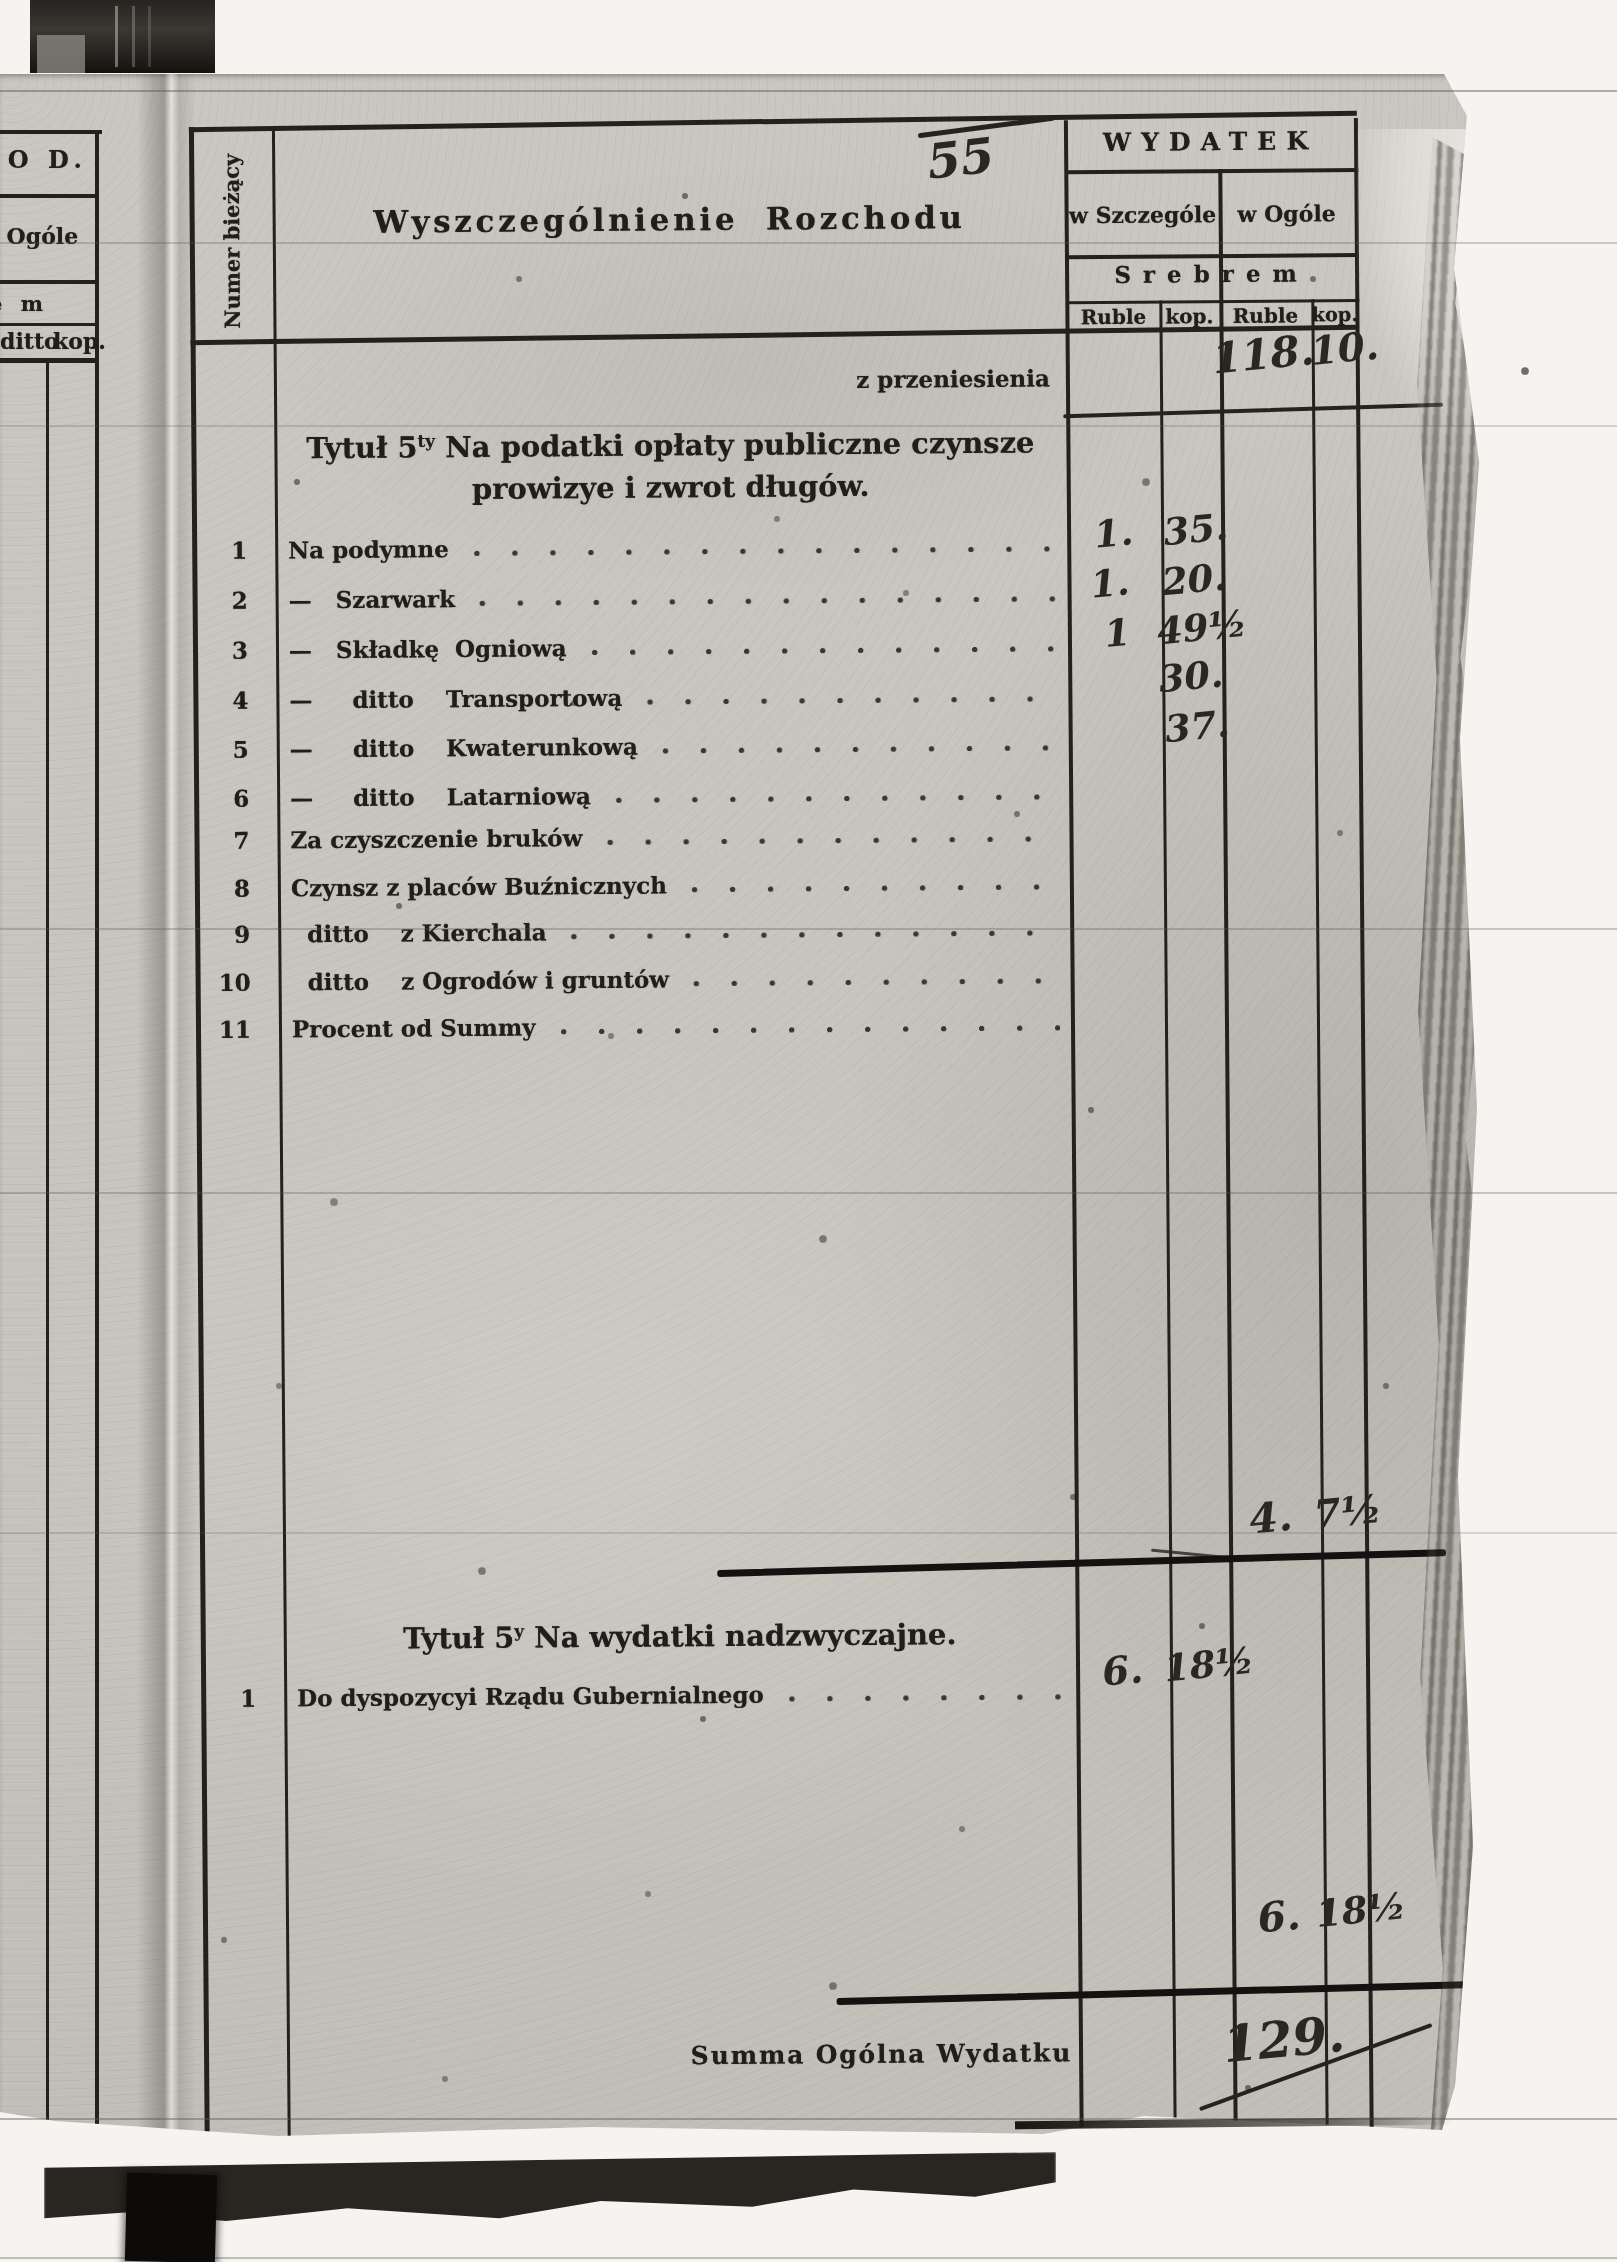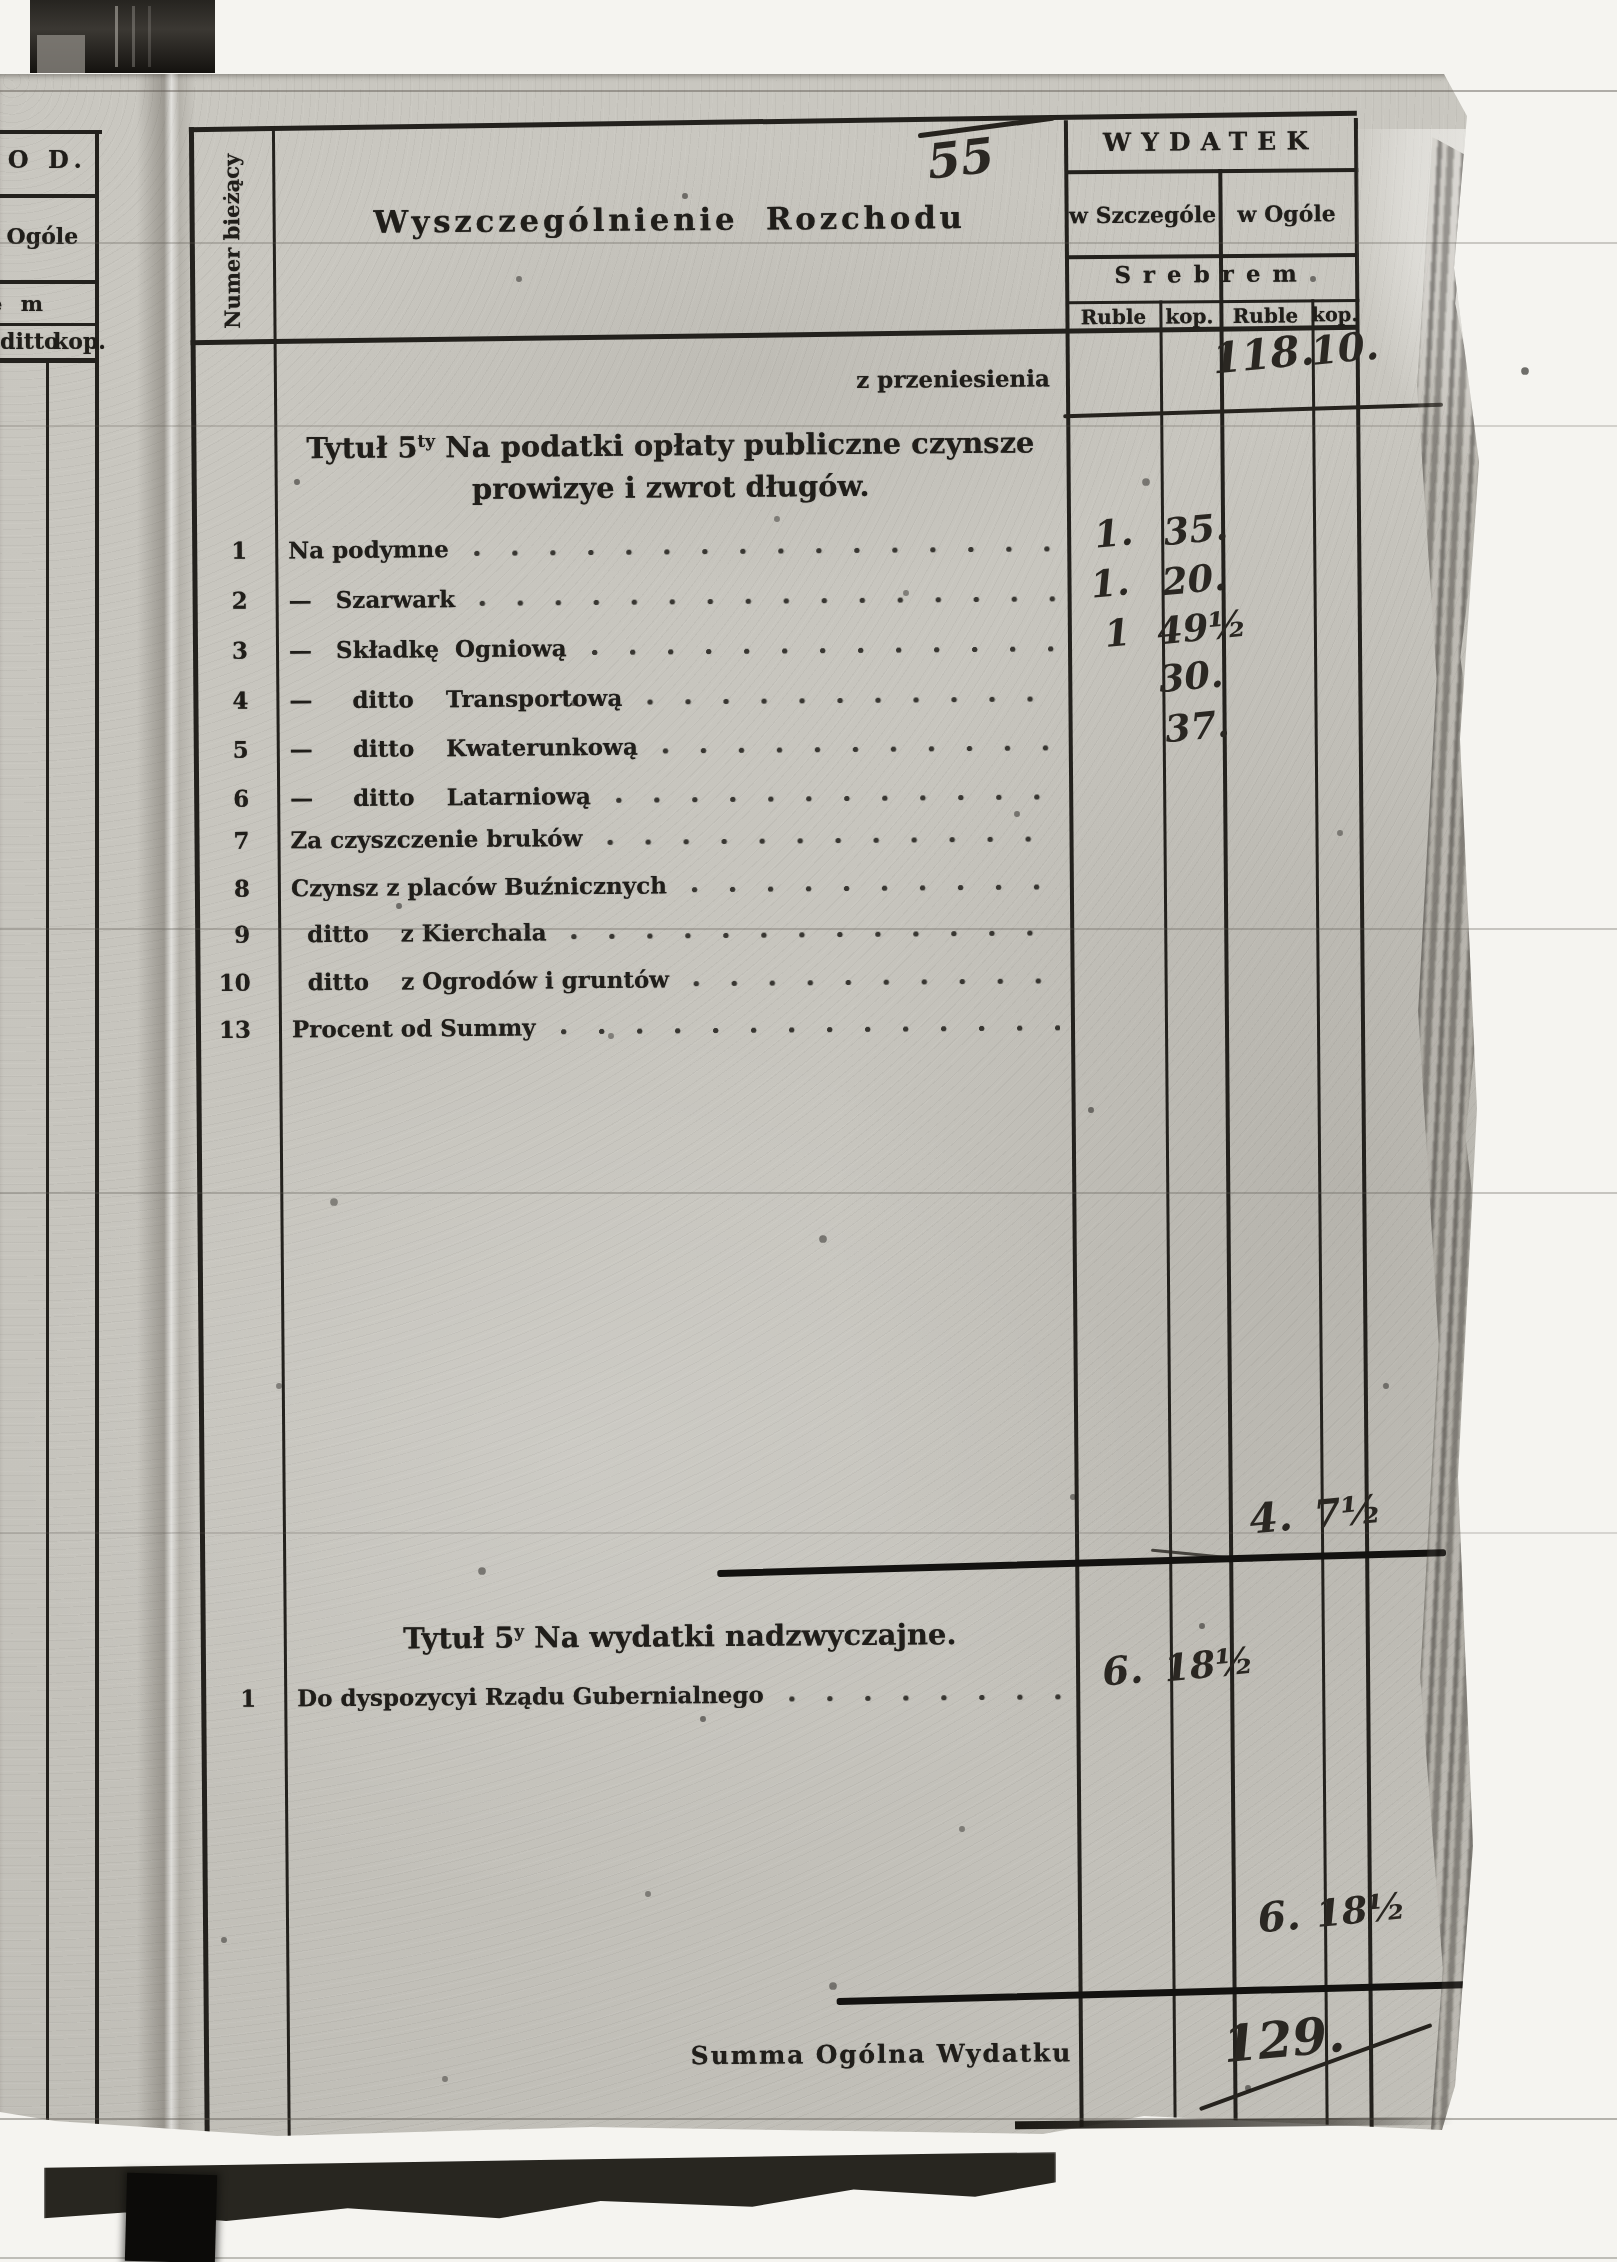--- a/index.html
+++ b/index.html
@@ -141,21 +141,21 @@
       <div class="item-row printed" style="top:417px;"><span class="num">1</span><span class="label">Na podymne</span><span class="dots"></span></div>
       <div class="item-row printed" style="top:467px;"><span class="num">2</span><span class="label">—   Szarwark</span><span class="dots"></span></div>
       <div class="item-row printed" style="top:517px;"><span class="num">3</span><span class="label">—   Składkę  Ogniową</span><span class="dots"></span></div>
       <div class="item-row printed" style="top:567px;"><span class="num">4</span><span class="label">—     ditto    Transportową</span><span class="dots"></span></div>
       <div class="item-row printed" style="top:616px;"><span class="num">5</span><span class="label">—     ditto    Kwaterunkową</span><span class="dots"></span></div>
       <div class="item-row printed" style="top:665px;"><span class="num">6</span><span class="label">—     ditto    Latarniową</span><span class="dots"></span></div>
       <div class="item-row printed" style="top:707px;"><span class="num">7</span><span class="label">Za czyszczenie bruków</span><span class="dots"></span></div>
       <div class="item-row printed" style="top:755px;"><span class="num">8</span><span class="label">Czynsz z placów Buźnicznych</span><span class="dots"></span></div>
       <div class="item-row printed" style="top:801px;"><span class="num">9</span><span class="label">  ditto    z Kierchala</span><span class="dots"></span></div>
       <div class="item-row printed" style="top:849px;"><span class="num">10</span><span class="label">  ditto    z Ogrodów i gruntów</span><span class="dots"></span></div>
-      <div class="item-row printed" style="top:896px;"><span class="num">13</span><span class="label">Procent od Summy</span><span class="dots"></span></div>
+      <div class="item-row printed" style="top:896px;"><span class="num">11</span><span class="label">Procent od Summy</span><span class="dots"></span></div>
 
       <div class="val" style="left:879px;top:402px;width:85px;font-size:37px;">1.</div>
       <div class="val" style="left:964px;top:399px;width:79px;font-size:37px;">35.</div>
       <div class="val" style="left:875px;top:452px;width:85px;font-size:37px;">1.</div>
       <div class="val" style="left:962px;top:449px;width:79px;font-size:37px;">20.</div>
       <div class="val" style="left:882px;top:502px;width:85px;font-size:37px;">1</div>
       <div class="val" style="left:964px;top:497px;width:89px;font-size:37px;">49½</div>
       <div class="val" style="left:958px;top:546px;width:79px;font-size:37px;">30.</div>
       <div class="val" style="left:964px;top:596px;width:79px;font-size:37px;">37.</div>
 

